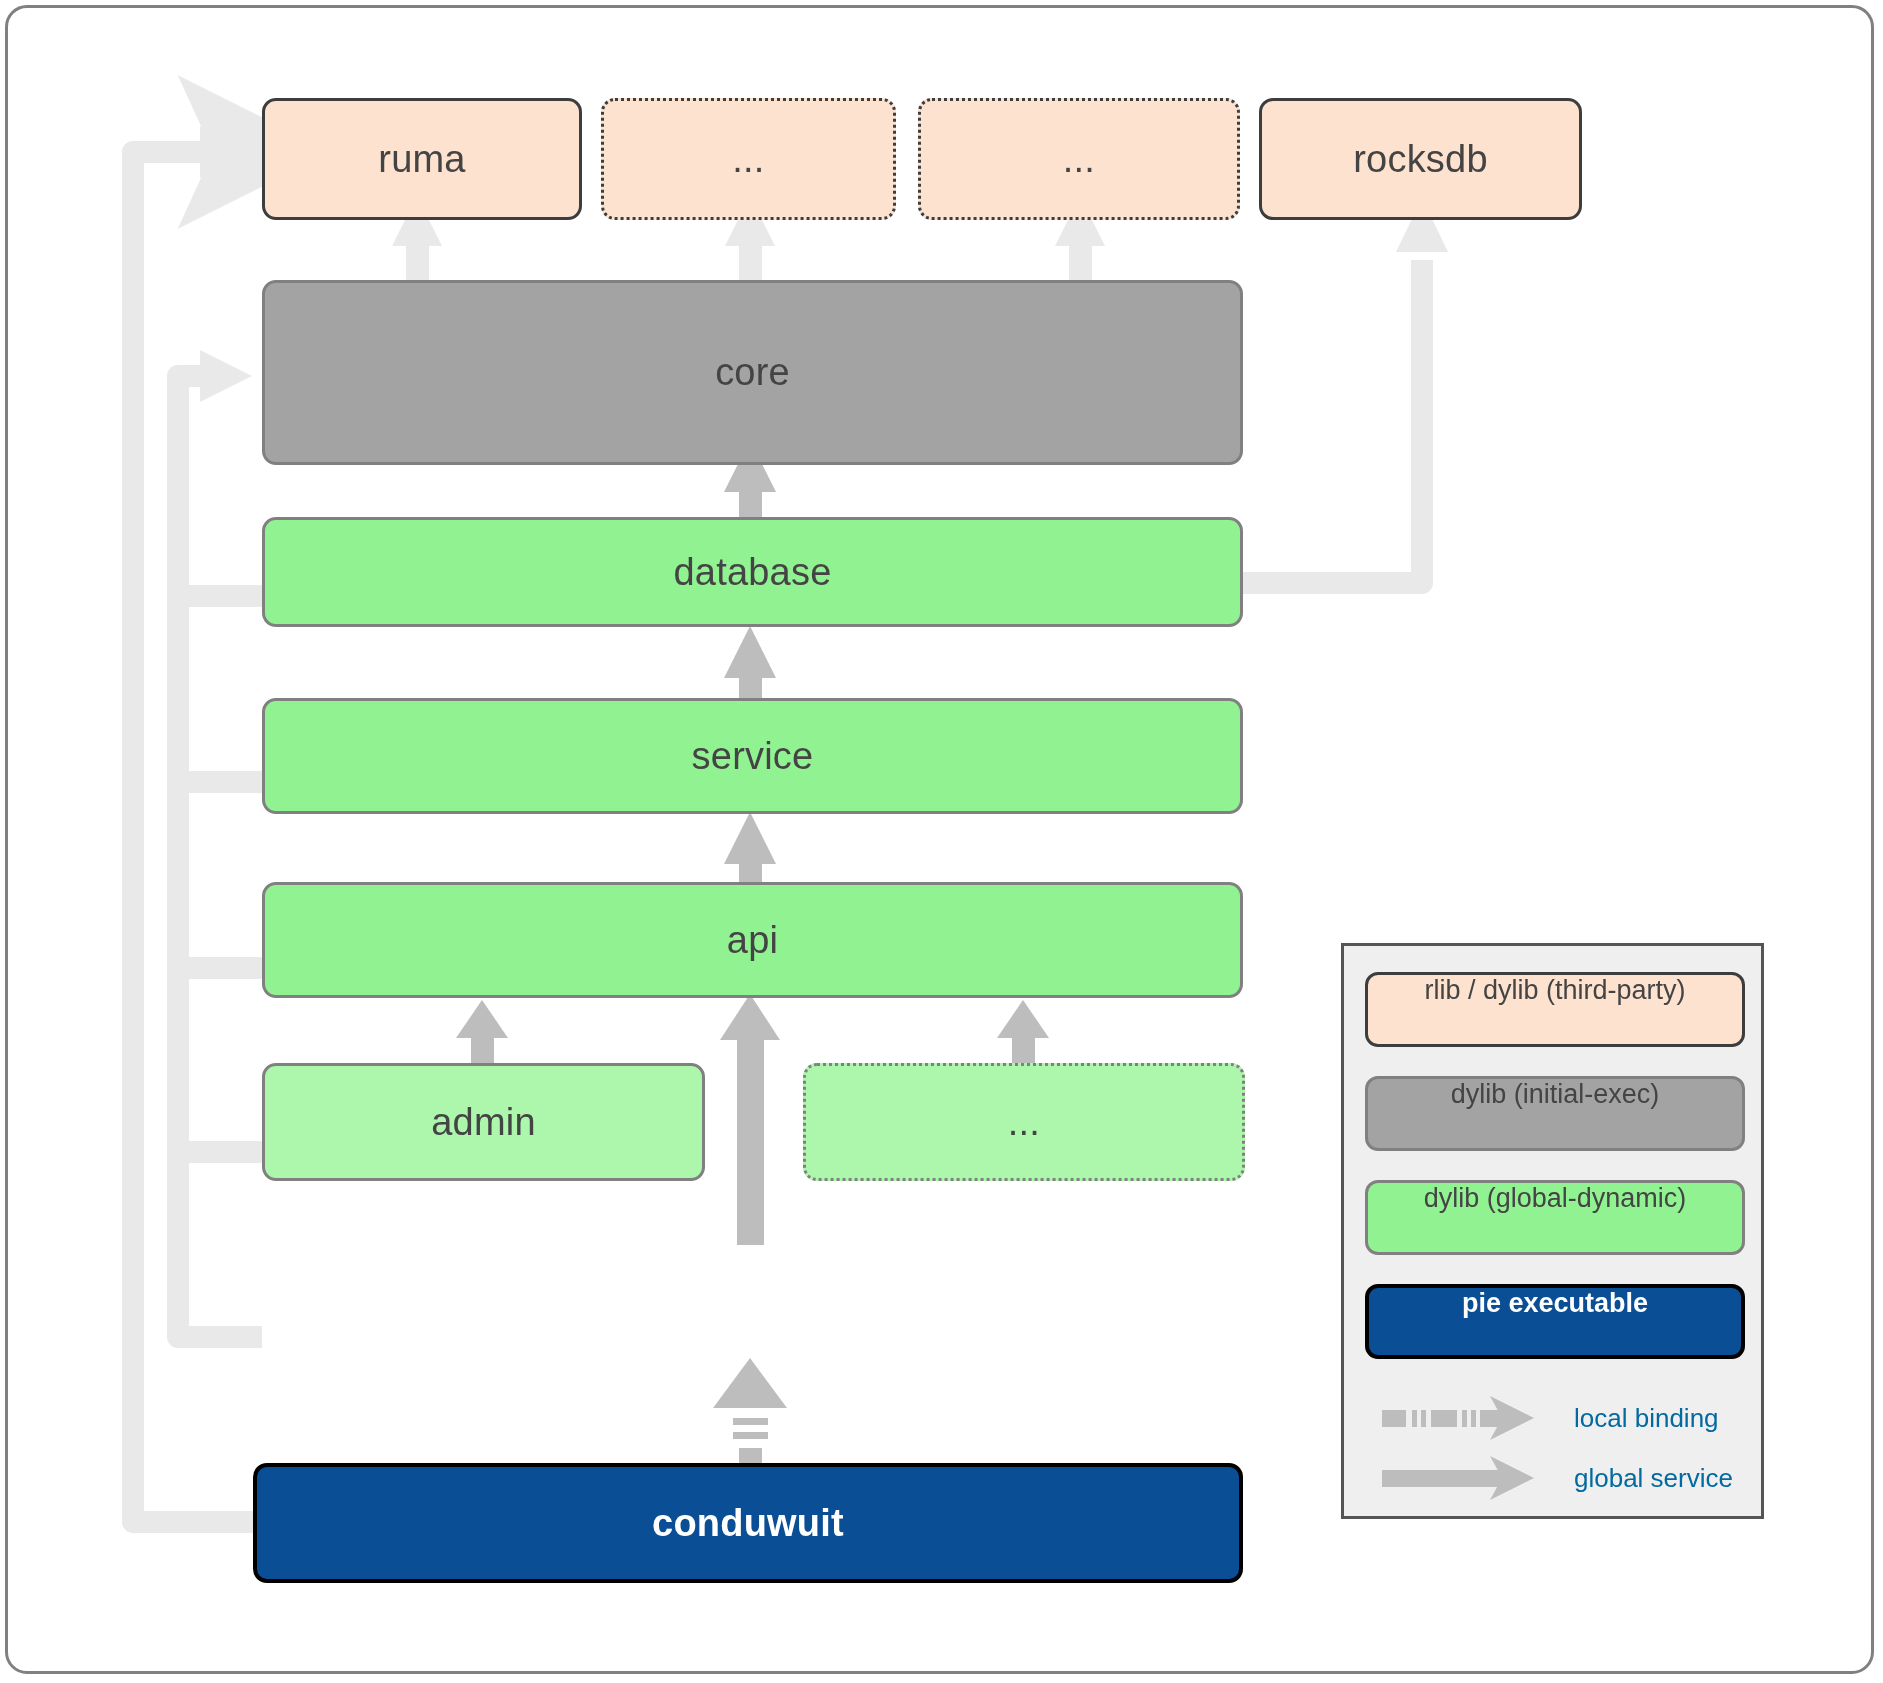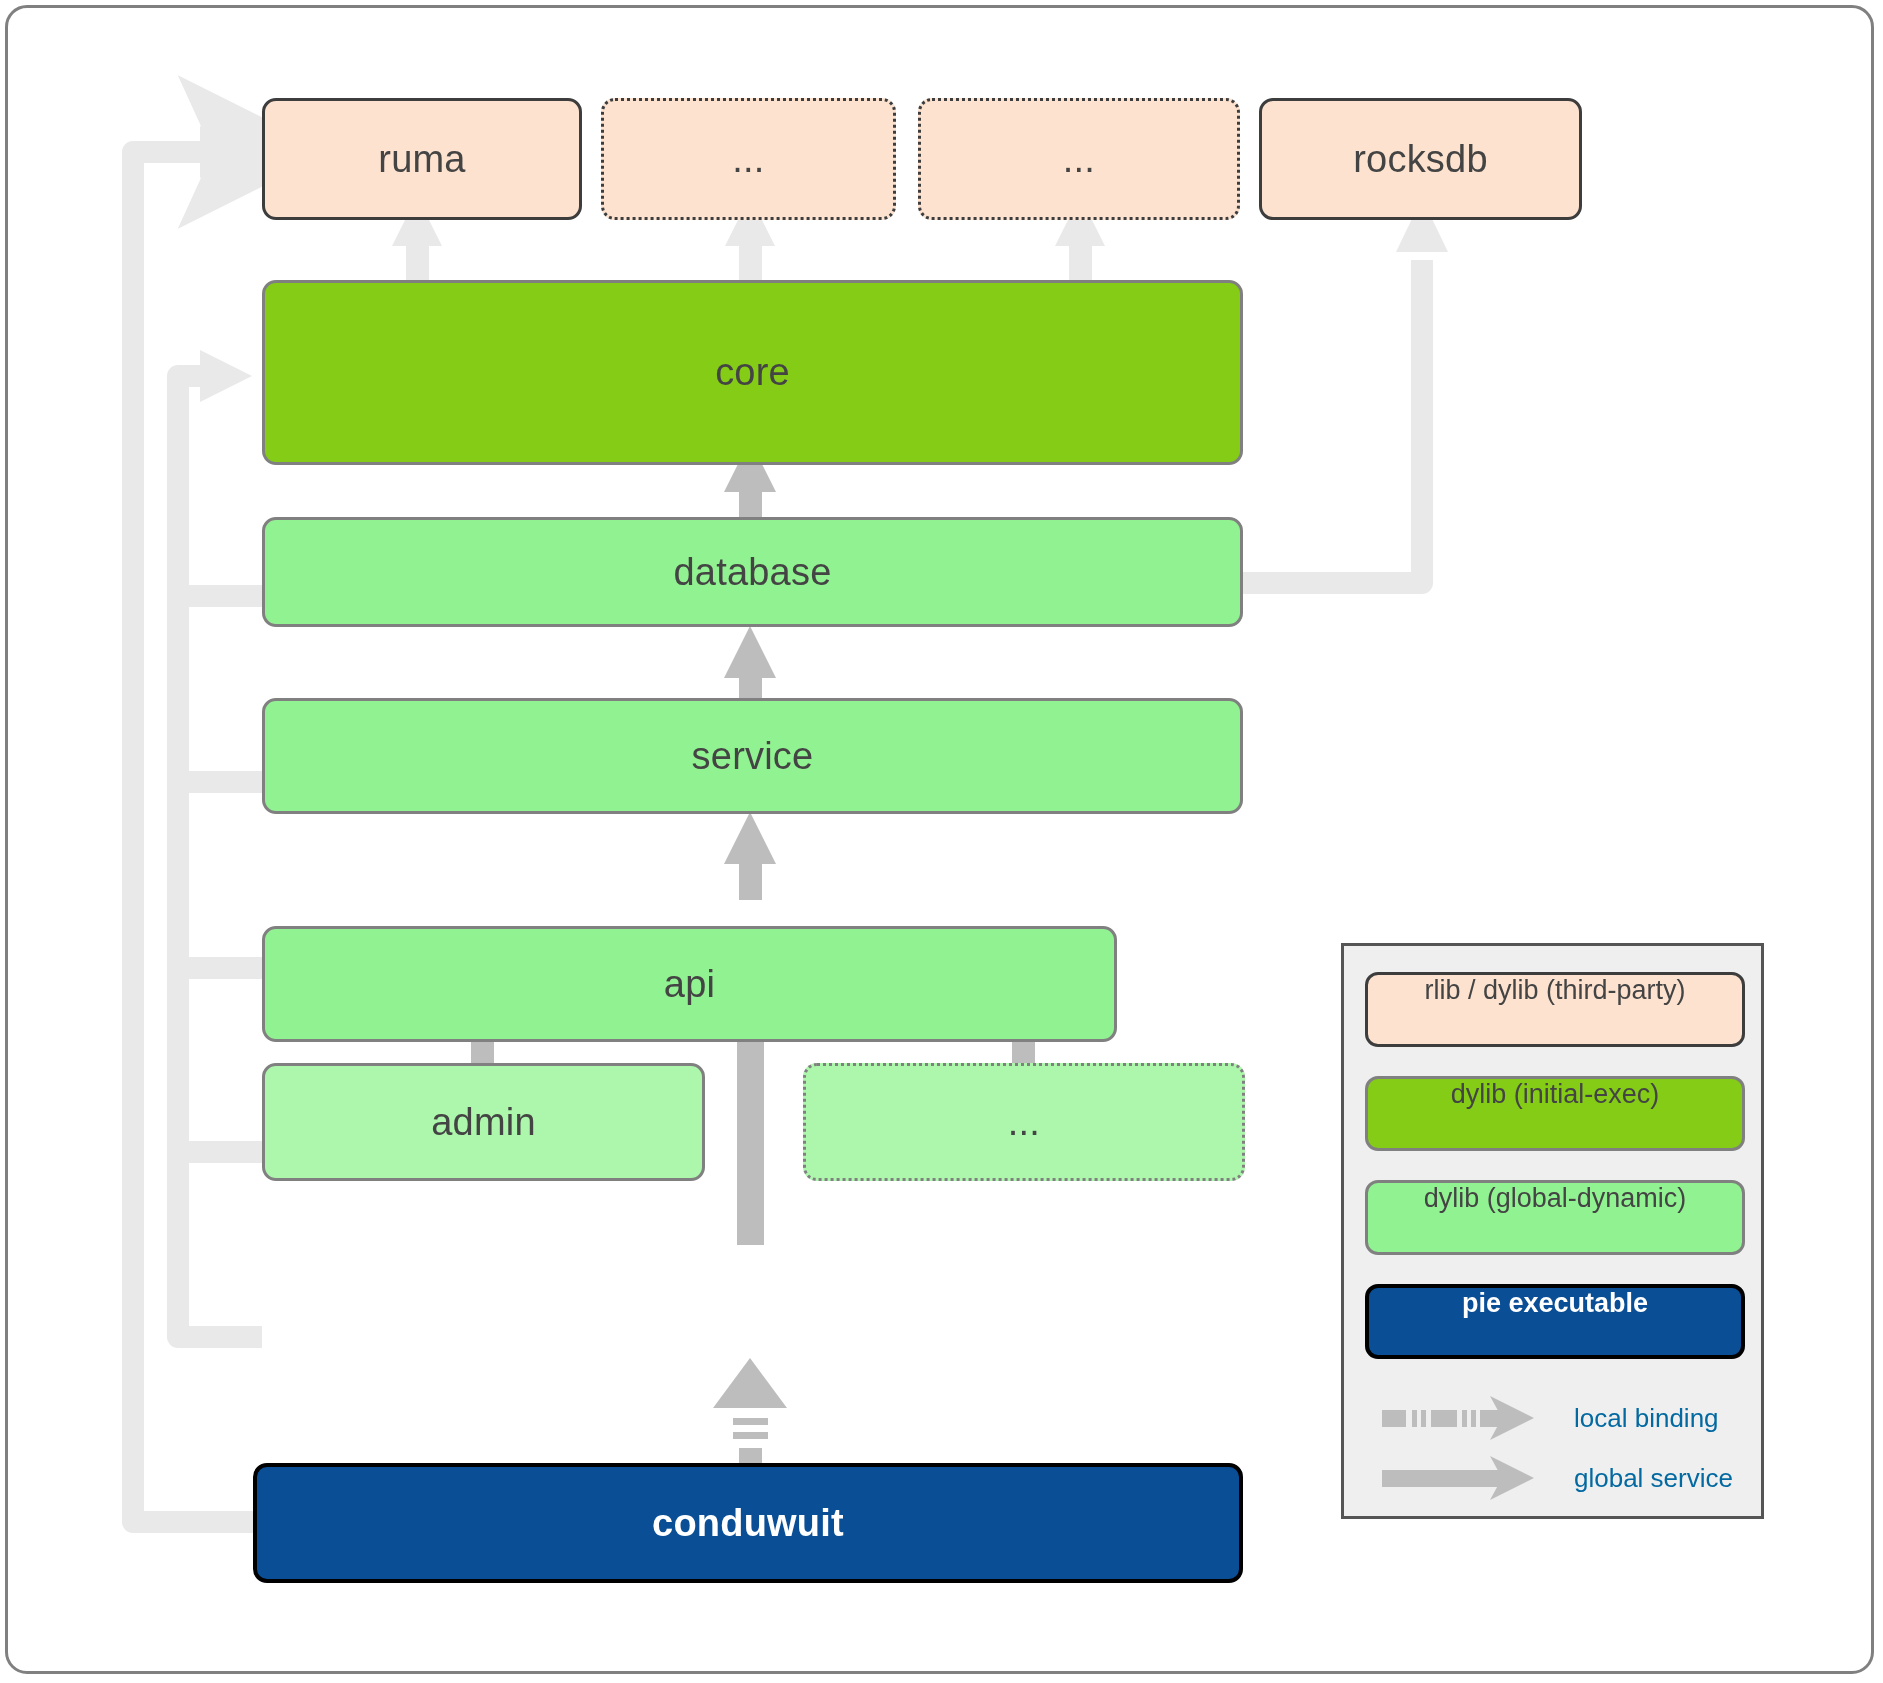--- a/index.html
+++ b/index.html
@@ -4,21 +4,21 @@
 <style>
   html,body{margin:0;padding:0;background:#ffffff;}
   body{font-family:"Liberation Sans","DejaVu Sans",sans-serif;}
   #canvas{position:relative;width:1883px;height:1683px;background:#ffffff;overflow:hidden;}
   #frame{position:absolute;left:5px;top:5px;width:1869px;height:1669px;border:3px solid #808080;border-radius:22px;box-sizing:border-box;background:#fff;}
   svg.layer{position:absolute;left:0;top:0;width:1883px;height:1683px;pointer-events:none;}
   .node{position:absolute;box-sizing:border-box;display:flex;align-items:center;justify-content:center;border-radius:14px;}
   .node .lbl{font-size:38px;color:#444444;letter-spacing:.2px;}
   .n-third{background:#fce2cf;border:3px solid #3d3d3d;}
   .n-third-d{background:#fce2cf;border:3px dotted #3d3d3d;}
-  .n-ie{background:#84cc16;border:3px solid #808080;}
+  .n-ie{background:#a3a3a3;border:3px solid #808080;}
   .n-gd{background:#91f291;border:3px solid #808080;}
   .n-gd-l{background:#acf7ac;border:3px solid #808080;}
   .n-gd-ld{background:#acf7ac;border:3px dotted #808080;}
   .n-pie{background:#0a4f96;border:4px solid #000000;}
   .n-pie .lbl{color:#ffffff;font-weight:bold;}
   #legend{position:absolute;left:1341px;top:943px;width:423px;height:576px;background:#efefef;border:3px solid #555555;box-sizing:border-box;}
   .lg-item{position:absolute;left:21px;width:380px;height:75px;box-sizing:border-box;display:flex;justify-content:center;border-radius:13px;}
   .lg-item .lbl{font-size:27px;color:#444444;}
   .lg-pie .lbl{color:#fff;font-weight:bold;}
   .lg-row{position:absolute;display:flex;align-items:center;}
@@ -136,21 +136,21 @@
   </div>
 
   <div class="node n-gd" style="left:262px;top:517px;width:981px;height:110px;">
     <span class="lbl">database</span>
   </div>
 
   <div class="node n-gd" style="left:262px;top:698px;width:981px;height:116px;">
     <span class="lbl">service</span>
   </div>
 
-  <div class="node n-gd" style="left:262px;top:882px;width:855px;height:116px;margin-top:44px;">
+  <div class="node n-gd" style="left:262px;top:882px;width:981px;height:116px;">
     <span class="lbl">api</span>
   </div>
 
   <div class="node n-gd-l" style="left:262px;top:1063px;width:443px;height:118px;">
     <span class="lbl">admin</span>
   </div>
 
   <div class="node n-gd-ld" style="left:803px;top:1063px;width:442px;height:118px;">
     <span class="lbl">...</span>
   </div>

